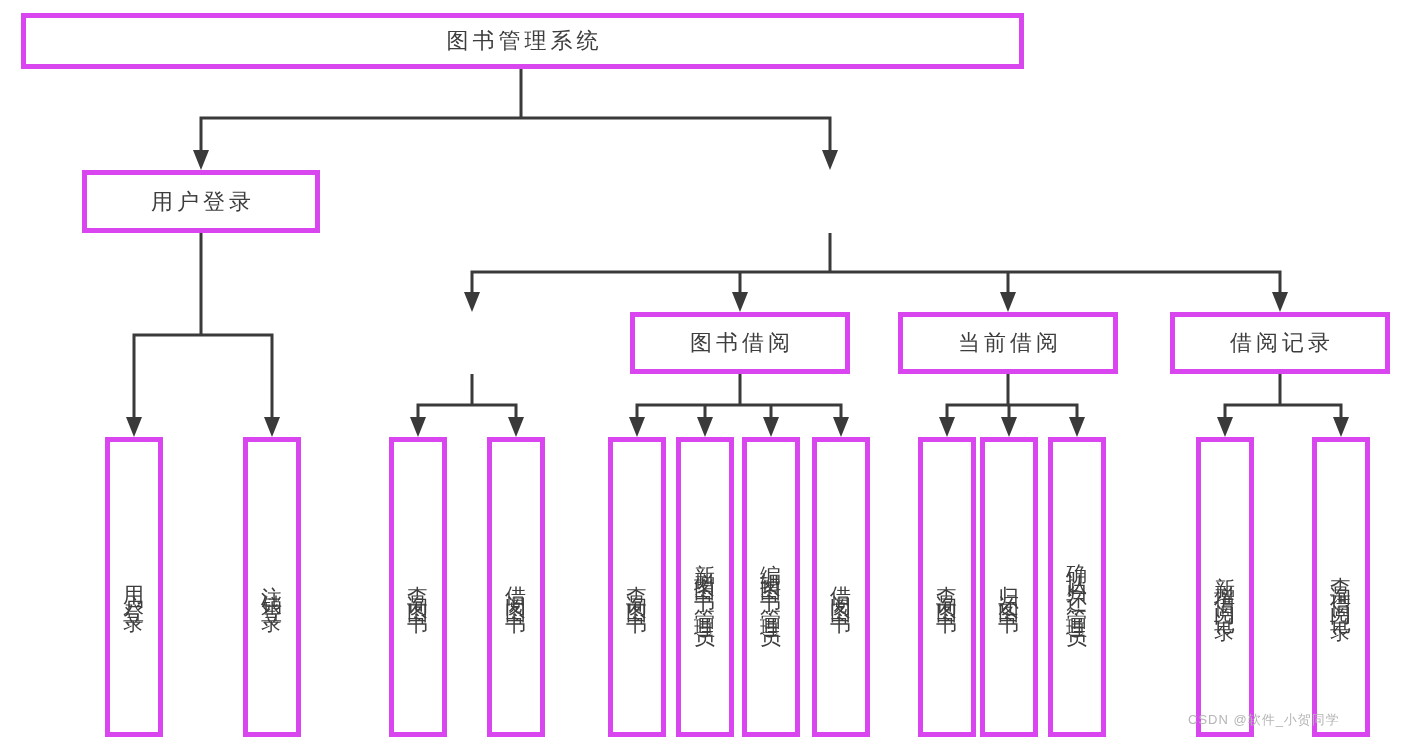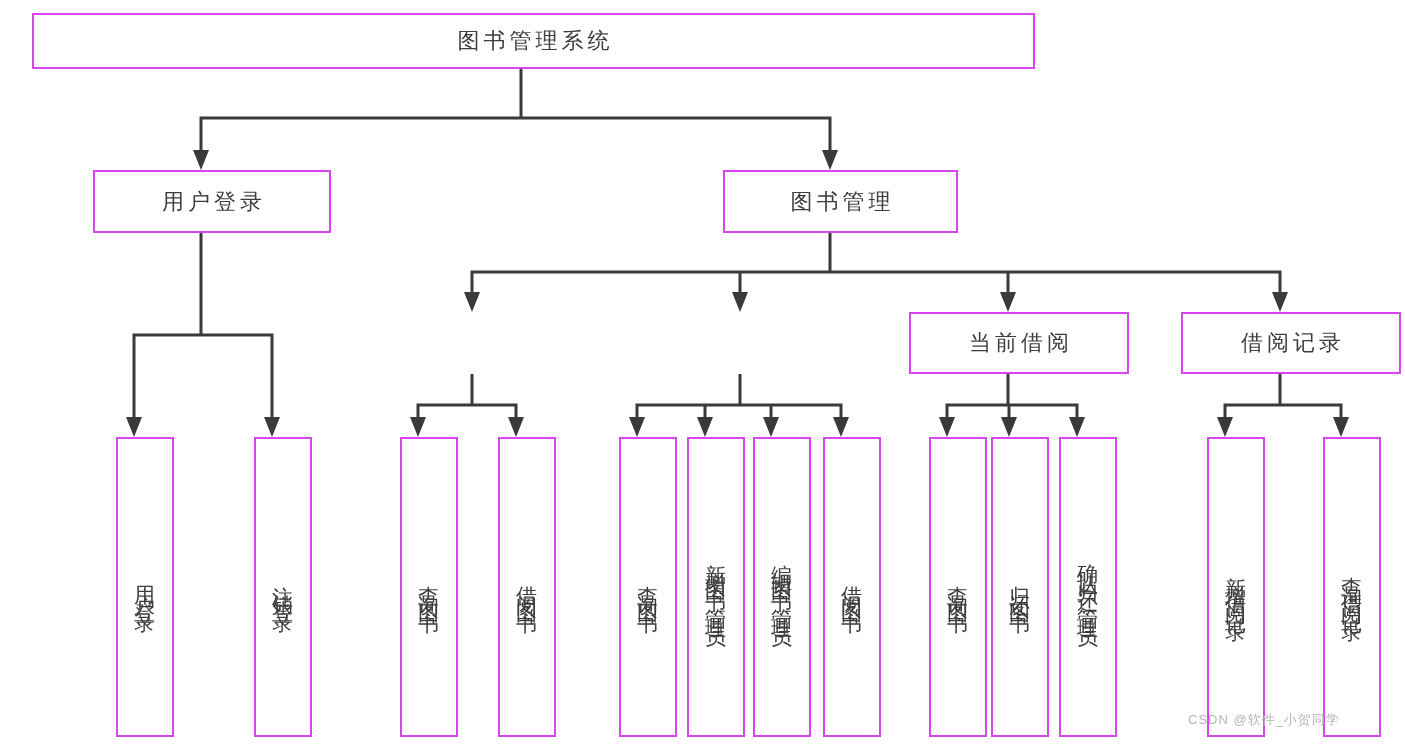--- a/index.html
+++ b/index.html
@@ -7,26 +7,25 @@
     position:relative;
     width:1405px;height:747px;
     background:#ffffff;
     font-family:"Liberation Sans", sans-serif;
     overflow:hidden;
   }
   .wires{position:absolute;left:0;top:0;z-index:1;}
   .node{
     position:absolute;
     box-sizing:border-box;
-    border:2px solid #d946ef;
+    border:5px solid #d946ef;
     background:#ffffff;
     display:flex;align-items:center;justify-content:center;
     color:#3d3d3d;
     z-index:2;
-    margin-left:11px;
   }
   .hlabel{font-size:22px;letter-spacing:4px;text-indent:4px;white-space:nowrap;}
   .leaf .vlabel{
     writing-mode:vertical-rl;
     text-orientation:mixed;
     font-size:21px;
     letter-spacing:9px;
     line-height:1;
     white-space:nowrap;
   }
@@ -90,24 +89,24 @@
     "></path>
   </svg>
 
   <div class="node n-root">
     <span class="hlabel">图书管理系统</span>
   </div>
 
   <div class="node n-l2a">
     <span class="hlabel">用户登录</span>
   </div>
-  <div class="node n-l2b">
-    <span class="hlabel">图书管理</span>
+
+  <div class="node n-l3b">
+    <span class="hlabel">图书借阅</span>
   </div>
-
   <div class="node n-l3d">
     <span class="hlabel">借阅记录</span>
   </div>
   <div class="node n-l3c">
     <span class="hlabel">当前借阅</span>
   </div>
 
   <div class="node leaf lf-a1">
     <span class="vlabel">用户登录</span>
   </div>

